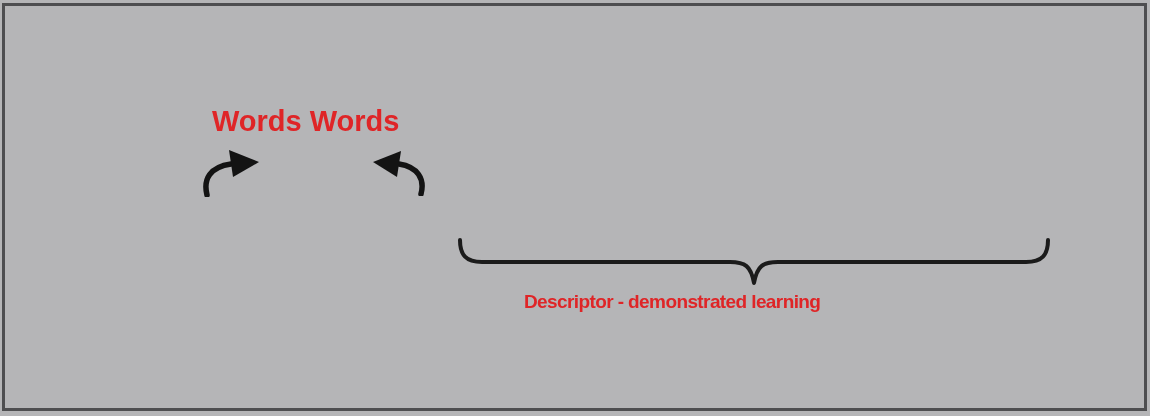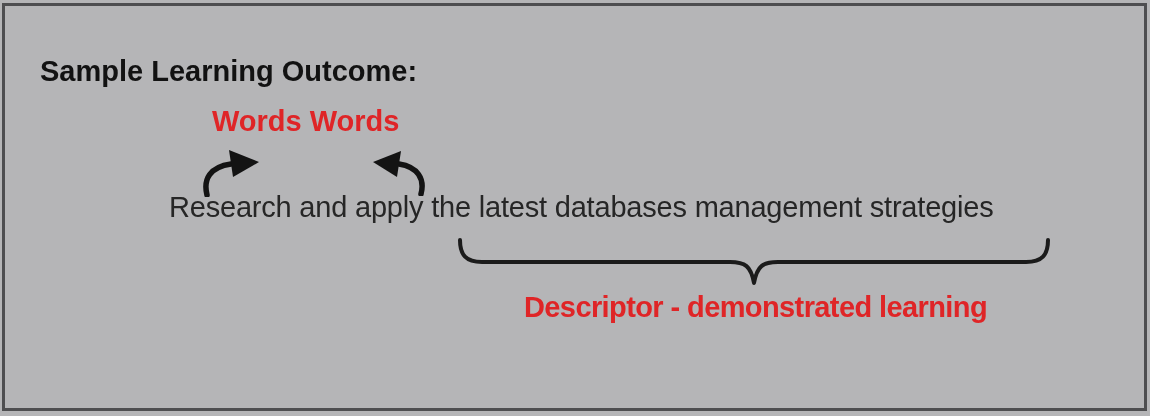--- a/index.html
+++ b/index.html
@@ -56,21 +56,21 @@
     left: 169px;
     top: 191px;
     font-size: 29px;
     font-weight: normal;
     color: var(--sentence-ink);
     letter-spacing: -0.2px;
   }
   .descriptor {
     left: 524px;
     top: 291px;
-    font-size: 29px;
+    font-size: 19px;
     font-weight: bold;
     color: var(--red);
     letter-spacing: -0.6px;
   }
   .arrow {
     position: absolute;
   }
   .arrow-research {
     left: 199px;
     top: 149px;
@@ -92,35 +92,33 @@
     height: 52px;
   }
 </style>
 </head>
 <body>
 
 <div class="canvas">
 
   <div class="frame"></div>
 
-  <div class="txt title">Sample Learning Outcome:</div>
 
   <div class="txt action-words">Words Words</div>
 
   <svg class="arrow arrow-research" viewBox="0 0 62 48" aria-hidden="true">
     <path d="M8,46 C4,30 11,18 32,15" fill="none" stroke="#131313" stroke-width="5.5" stroke-linecap="round"></path>
     <polygon points="30,1 60,13 34,28" fill="#131313"></polygon>
   </svg>
 
   <svg class="arrow arrow-apply" viewBox="0 0 58 46" aria-hidden="true">
     <path d="M8,44 C4,29 11,17 30,14" fill="none" stroke="#131313" stroke-width="5.5" stroke-linecap="round"></path>
     <polygon points="28,1 56,12 32,27" fill="#131313"></polygon>
   </svg>
 
-  <div class="txt sentence">Research and apply the latest databases management strategies</div>
 
   <svg class="brace" viewBox="0 0 604 52" aria-hidden="true">
     <path d="M8,2 C8,17 14,24 30,24 L278,24 C293,24 299,28 302,45 C305,28 311,24 326,24 L574,24 C590,24 596,17 596,2" fill="none" stroke="#1b1b1b" stroke-width="4" stroke-linecap="round" stroke-linejoin="round"></path>
   </svg>
 
   <div class="txt descriptor">Descriptor - demonstrated learning</div>
 
 </div>
 
 </body></html>

